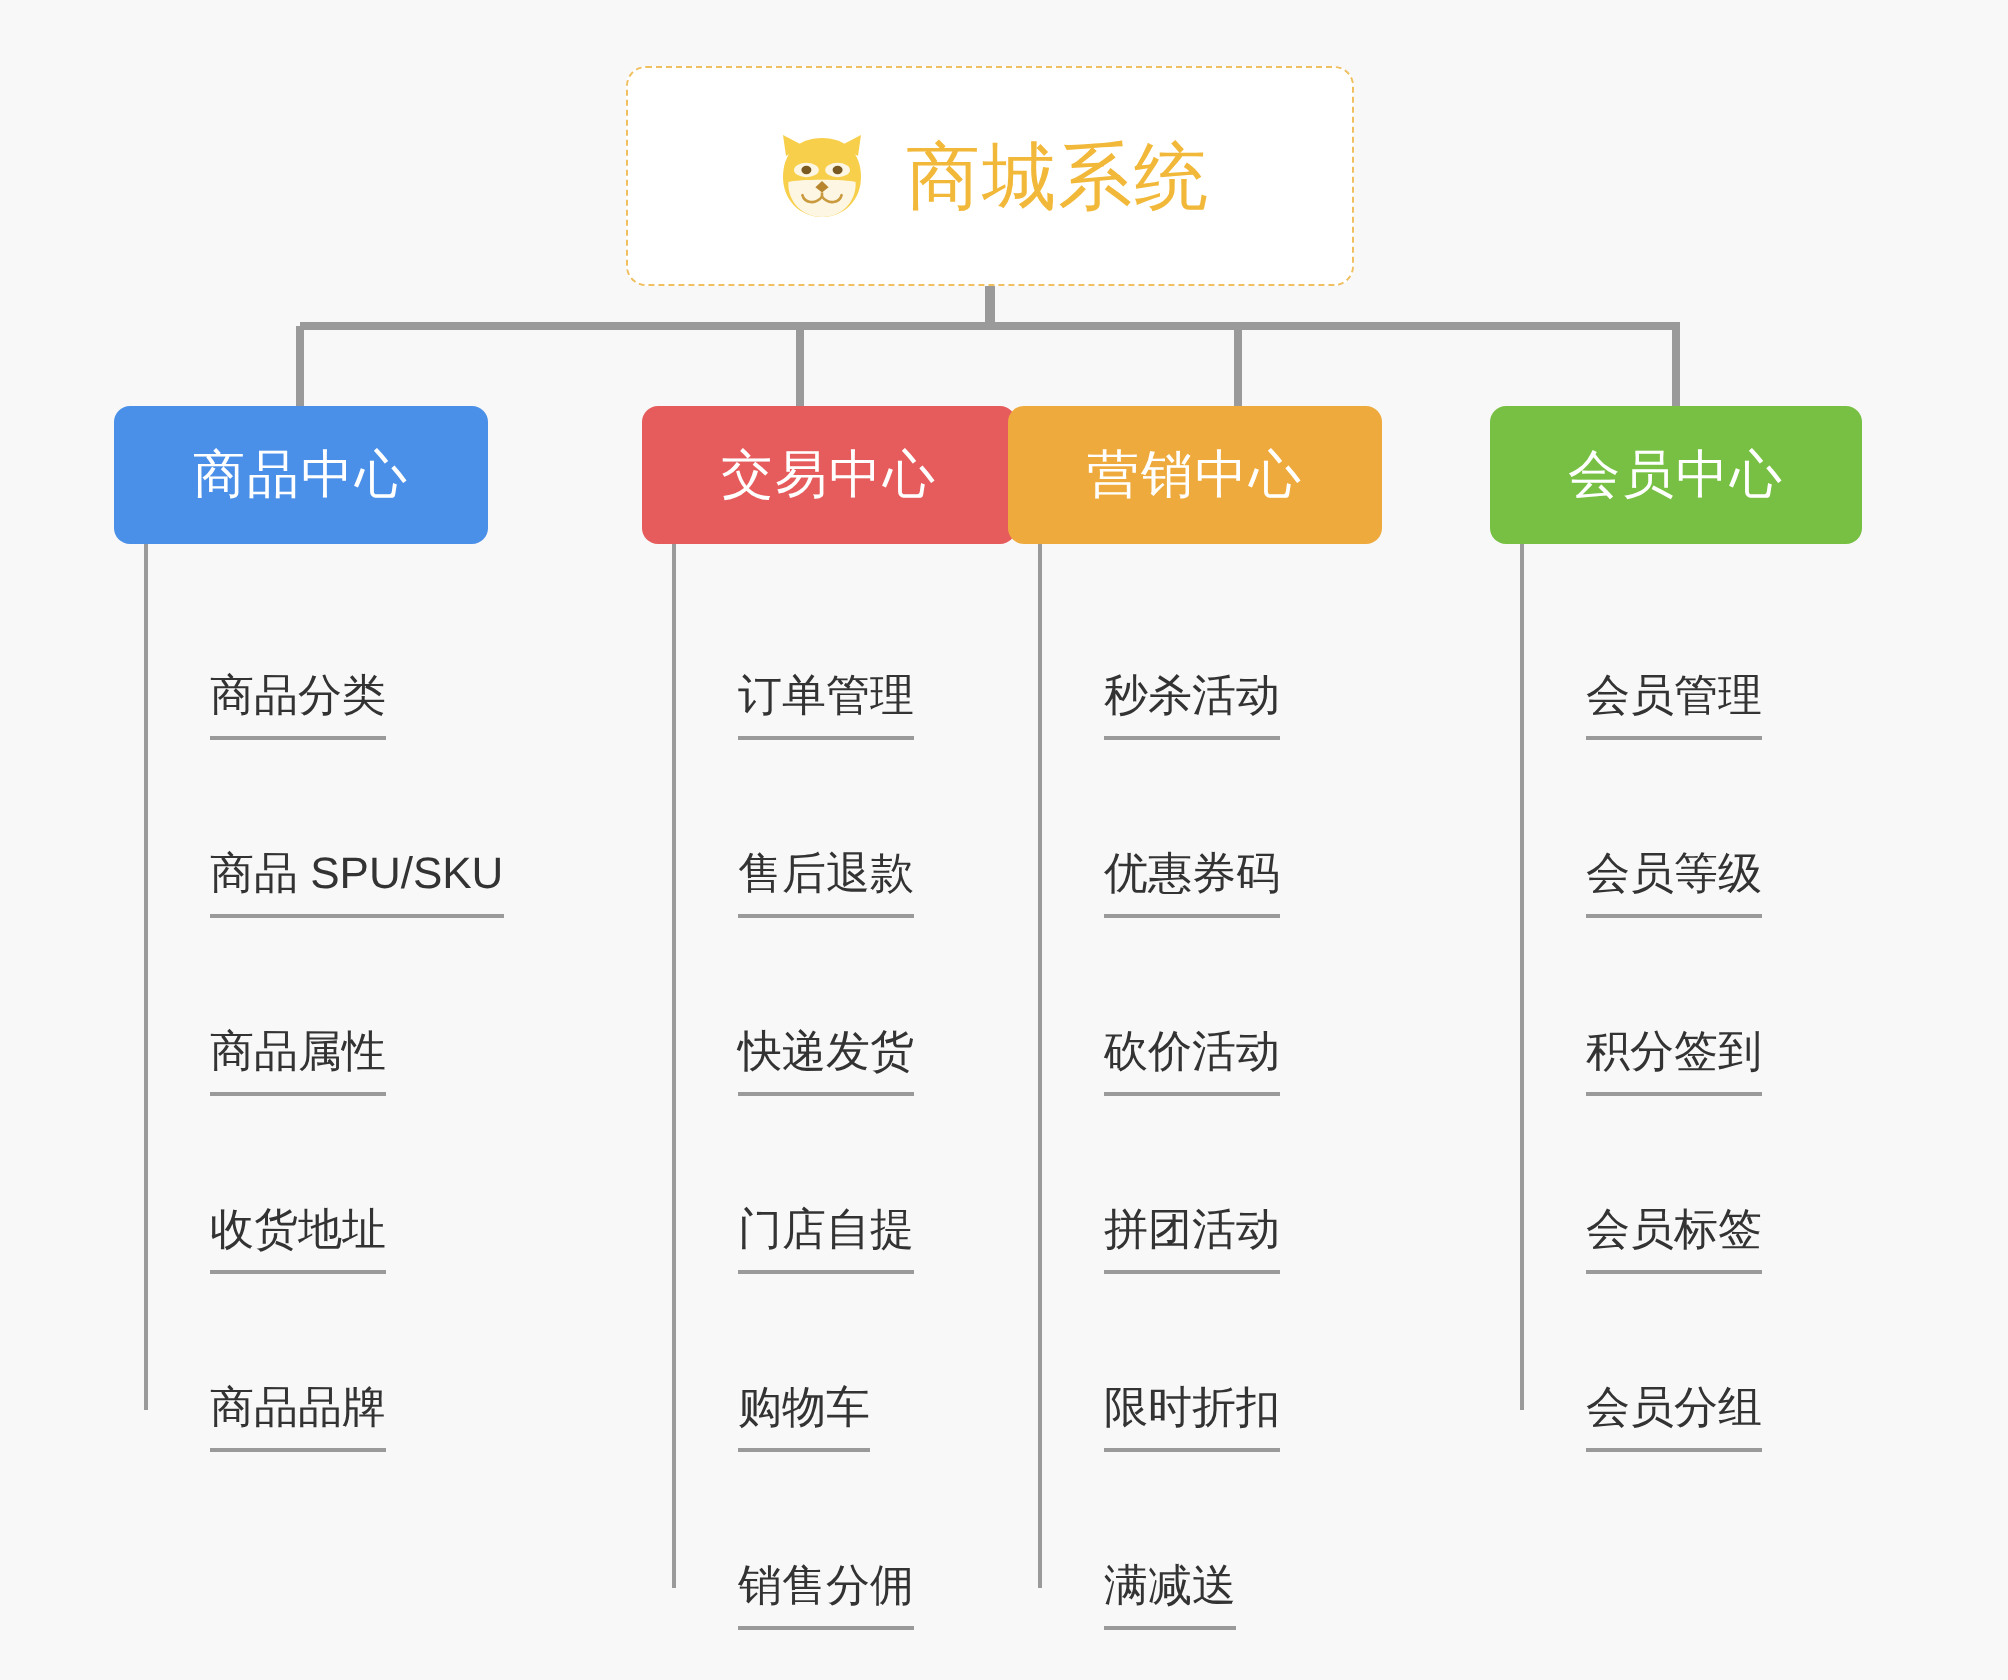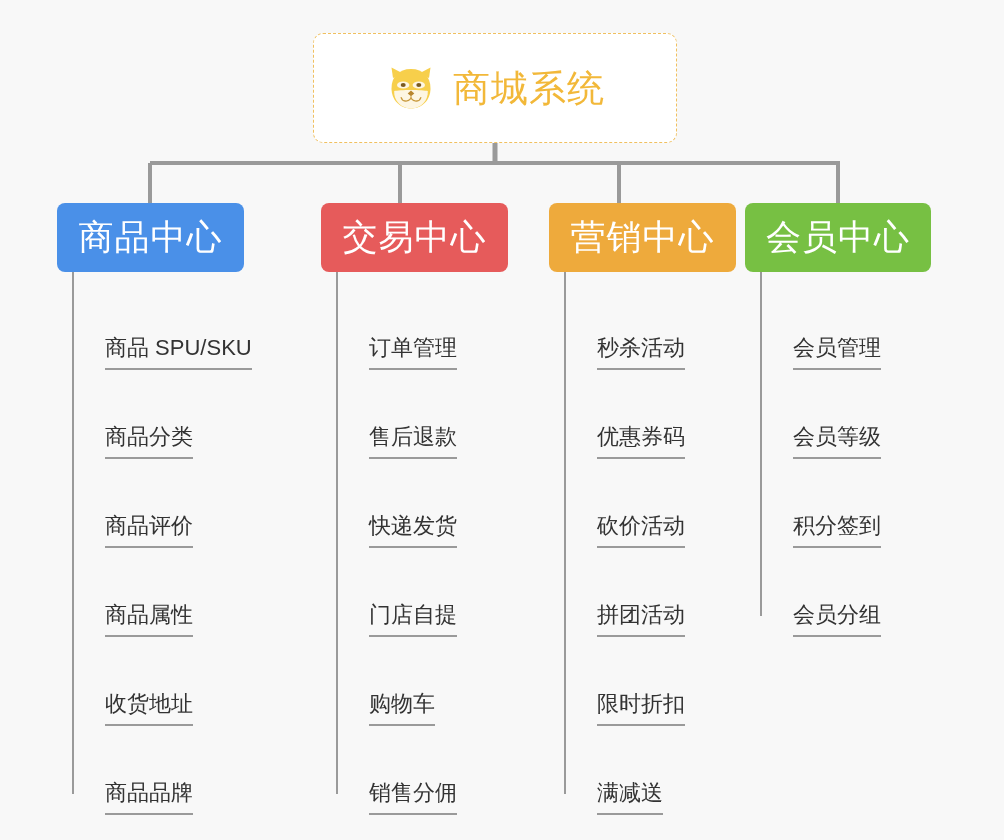--- a/index.html
+++ b/index.html
@@ -69,31 +69,31 @@
     top: 203px;
     width: 1004px;
     height: 637px;
   }
   .column {
     position: absolute;
     top: 0;
   }
   .col-0 { left: 57px;  width: 187px; }
   .col-1 { left: 321px; width: 187px; }
-  .col-2 { left: 549px; width: 187px; }
+  .col-2 { left: 504px; width: 187px; }
   .col-3 { left: 745px; width: 186px; }
 
   .cat-header {
     height: 69px;
     border-radius: 8px;
     display: flex;
     align-items: center;
     justify-content: center;
     color: #ffffff;
-    font-size: 35px;
+    font-size: 26px;
     letter-spacing: 1px;
     white-space: nowrap;
   }
 
   
   .sub-list {
     position: relative;
     margin-left: 15px;
     padding-top: 9px;
   }
@@ -169,27 +169,24 @@
 
   <div class="columns">
 
     <div class="column col-0">
       <div class="cat-header" style="background:#4a90e8;">
         <span>商品中心</span>
       </div>
       <div class="sub-list">
         <div class="sub-spine"></div>
         <div class="sub-item">
+            <span class="sub-item-label">商品分类</span>
+          </div>
+        <div class="sub-item">
             <span class="sub-item-label">商品 SPU/SKU</span>
-          </div>
-        <div class="sub-item">
-            <span class="sub-item-label">商品分类</span>
-          </div>
-        <div class="sub-item">
-            <span class="sub-item-label">商品评价</span>
           </div>
         <div class="sub-item">
             <span class="sub-item-label">商品属性</span>
           </div>
         <div class="sub-item">
             <span class="sub-item-label">收货地址</span>
           </div>
         <div class="sub-item">
             <span class="sub-item-label">商品品牌</span>
           </div>
@@ -259,19 +256,22 @@
         <div class="sub-item">
             <span class="sub-item-label">会员管理</span>
           </div>
         <div class="sub-item">
             <span class="sub-item-label">会员等级</span>
           </div>
         <div class="sub-item">
             <span class="sub-item-label">积分签到</span>
           </div>
         <div class="sub-item">
+            <span class="sub-item-label">会员标签</span>
+          </div>
+        <div class="sub-item">
             <span class="sub-item-label">会员分组</span>
           </div>
       </div>
     </div>
 
   </div>
 </div>
 
 </body></html>

